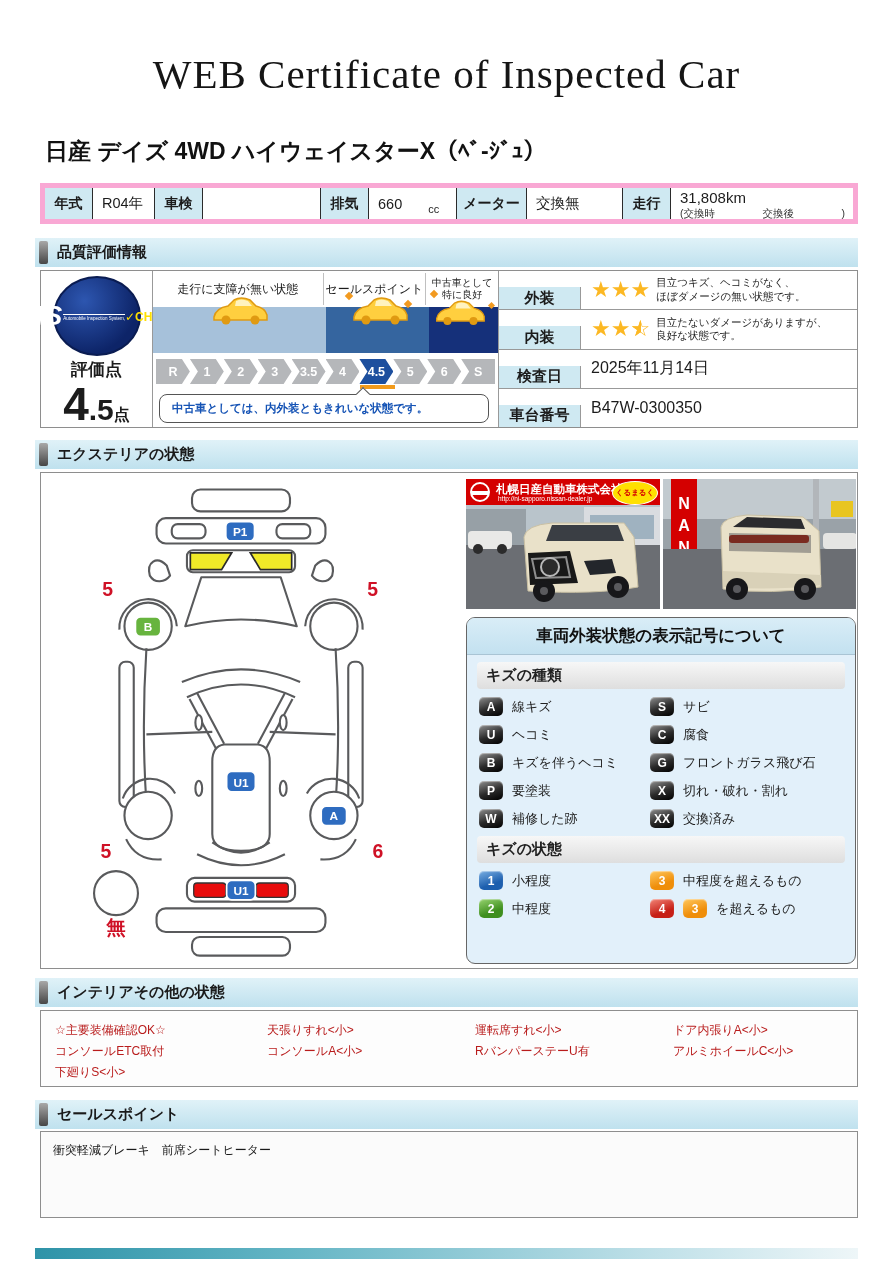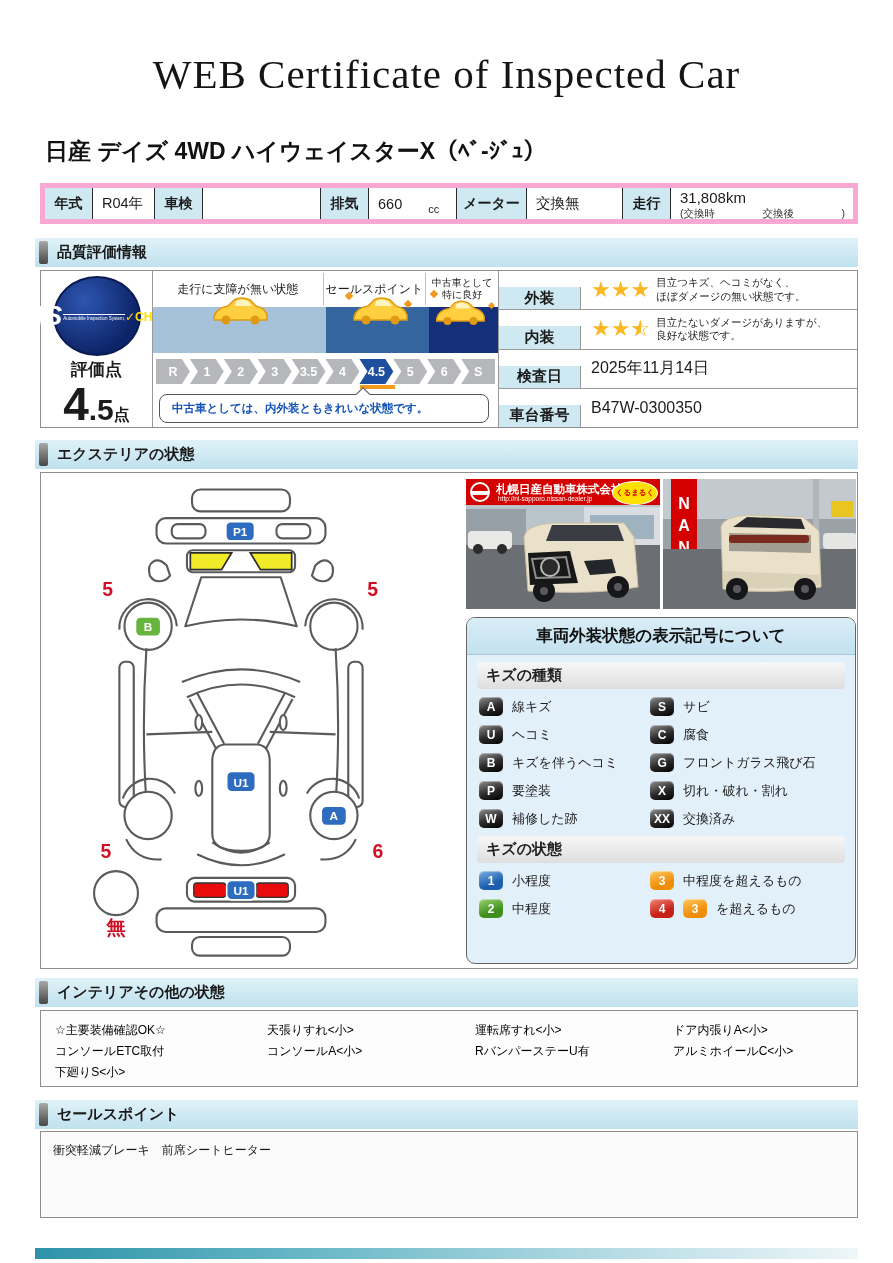--- a/index.html
+++ b/index.html
@@ -115,21 +115,21 @@
   .kbadge{min-width:24px;height:19px;border-radius:5px;color:#fff;font-weight:bold;font-size:12px;
           display:flex;align-items:center;justify-content:center;padding:0 2px;box-sizing:border-box;
           background:linear-gradient(160deg,#909090,#2a2a2a 55%,#000);box-shadow:inset 0 1px 1px rgba(255,255,255,.45);}
   .n-blue{background:linear-gradient(160deg,#79aee2,#1d5fae 65%);}
   .n-orange{background:linear-gradient(160deg,#ffc85e,#ef8e0a 65%);}
   .n-green{background:linear-gradient(160deg,#97d470,#3f8f1f 65%);}
   .n-red{background:linear-gradient(160deg,#f28577,#c62017 65%);}
 
   
   .i-box{top:1010px;height:77px;padding:9px 4px 0 14px;display:grid;grid-template-columns:212px 208px 198px 1fr;background:#fdfdfd;}
-  .i-col span{display:block;font-size:12px;line-height:1.75;color:#000000;}
+  .i-col span{display:block;font-size:12px;line-height:1.75;color:#b91c1c;}
   .s-box{top:1131px;height:87px;padding:10px 12px;background:#fbfbfb;font-size:12px;color:#1a1a1a;}
 
   .bottom-bar{position:absolute;left:35px;top:1248px;width:823px;height:11px;
        background:linear-gradient(90deg,#2e93a8 0%,#62b4c4 30%,#bfe0e8 75%,#eef6f8 100%);}
 
   .red-num{fill:#cf1126;font-size:23px;font-weight:bold;}
 </style>
 </head>
 <body>
 

